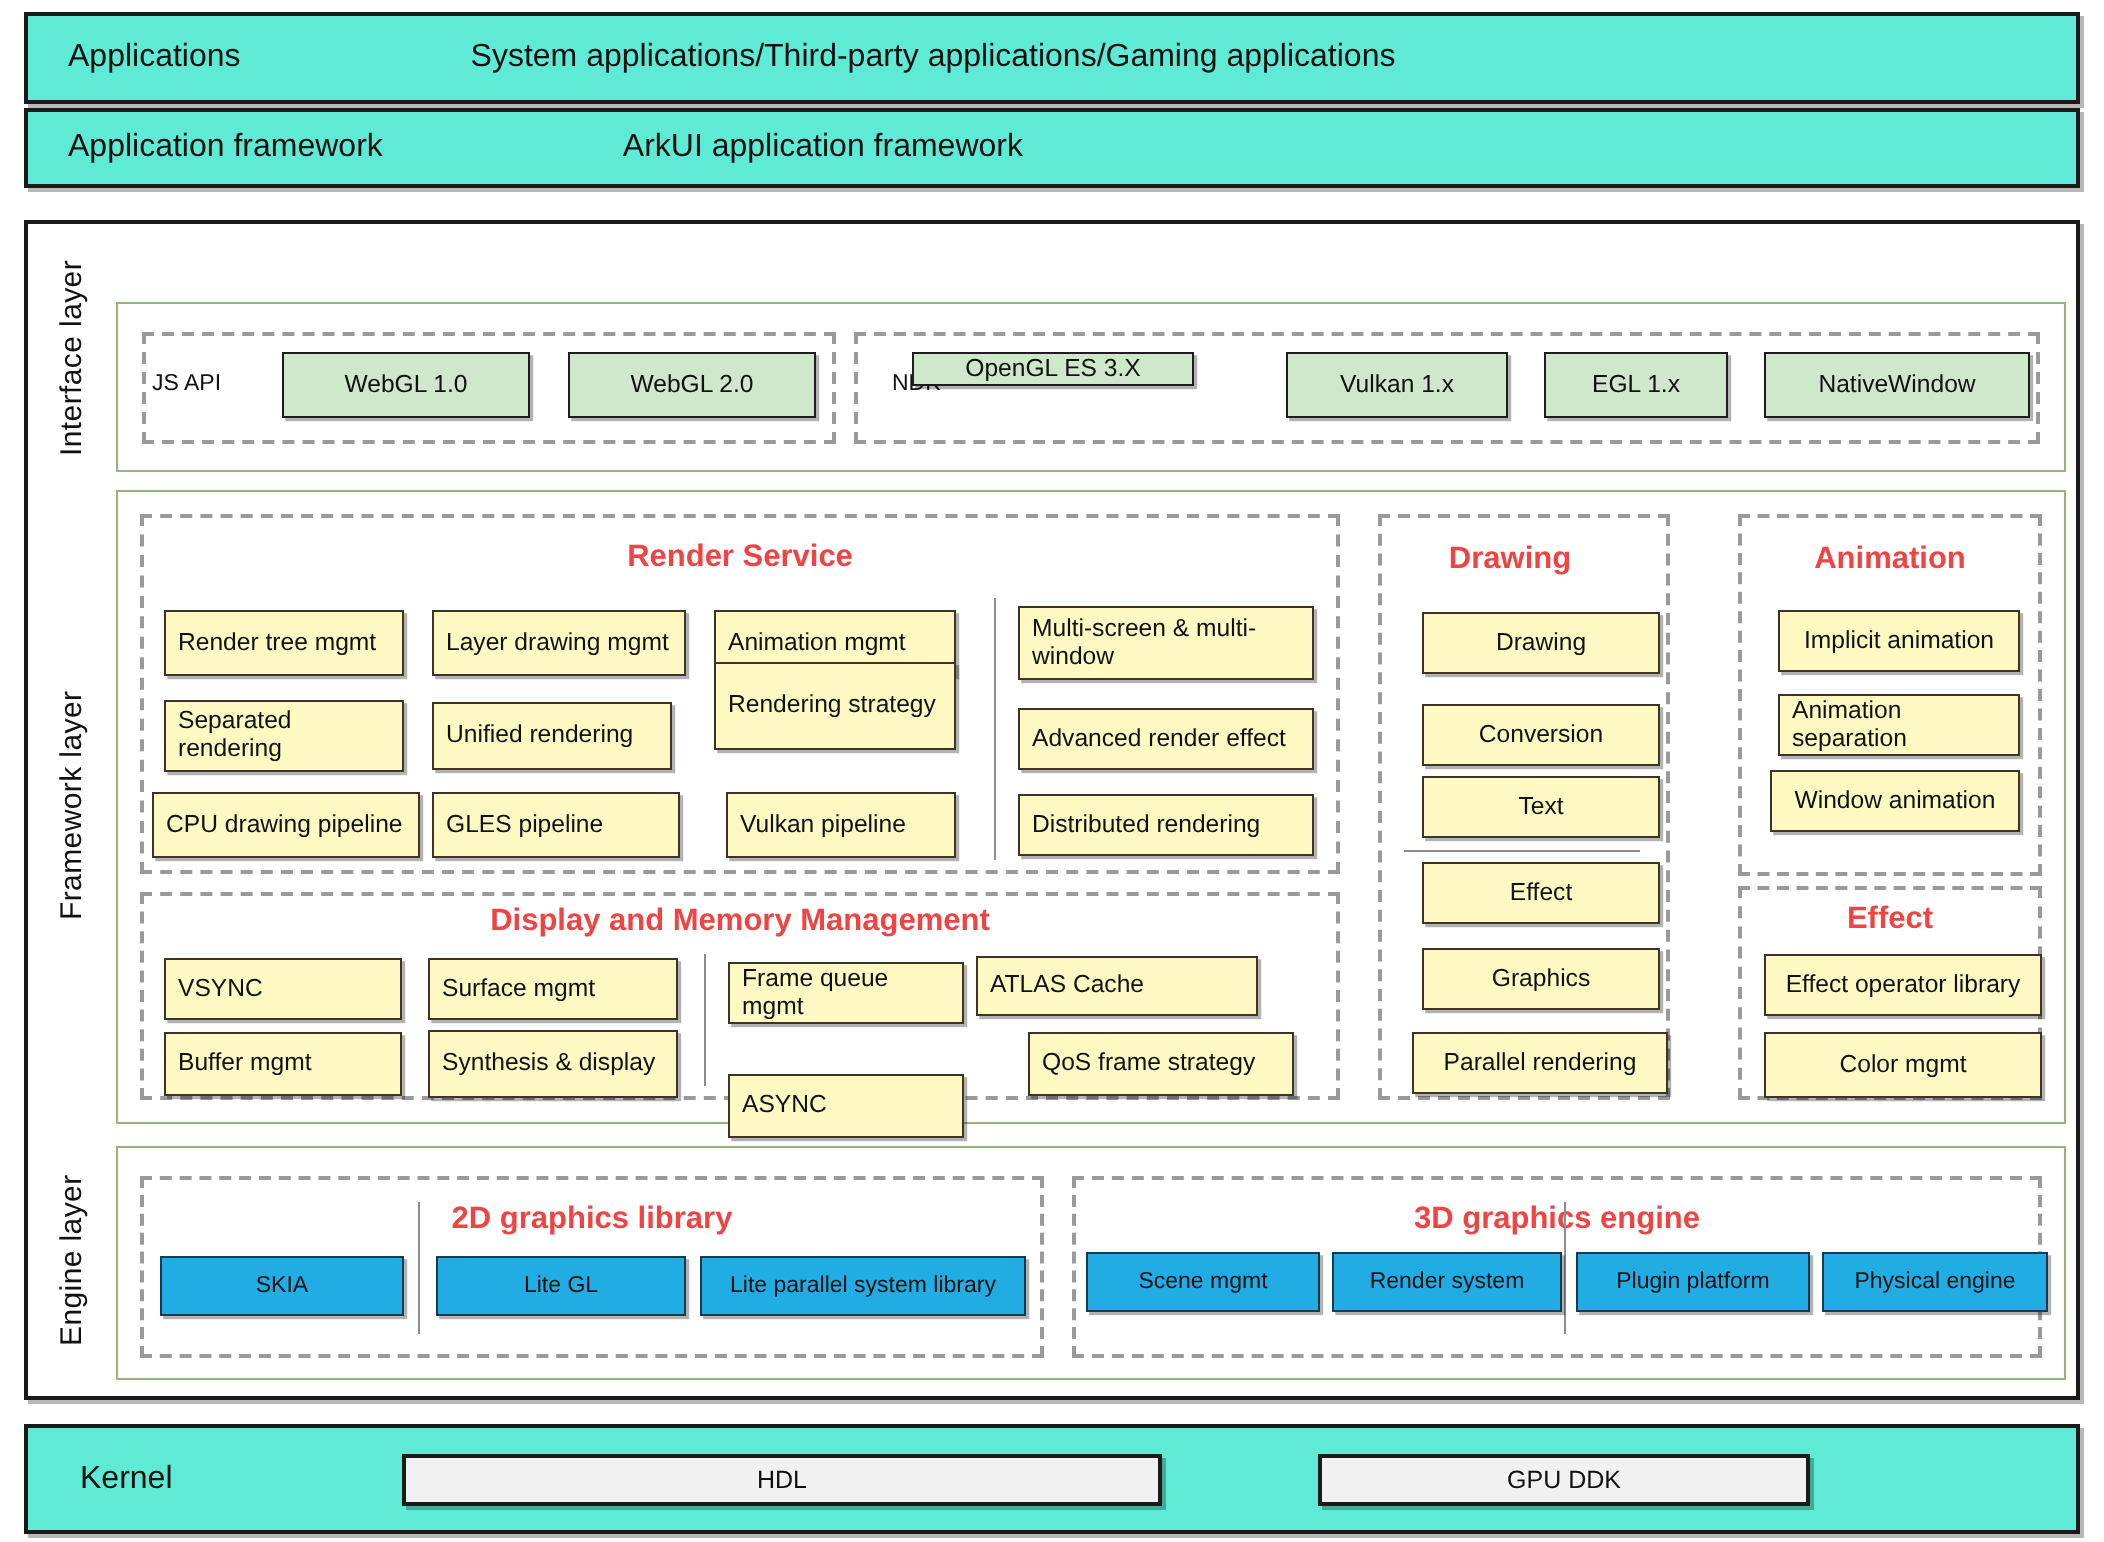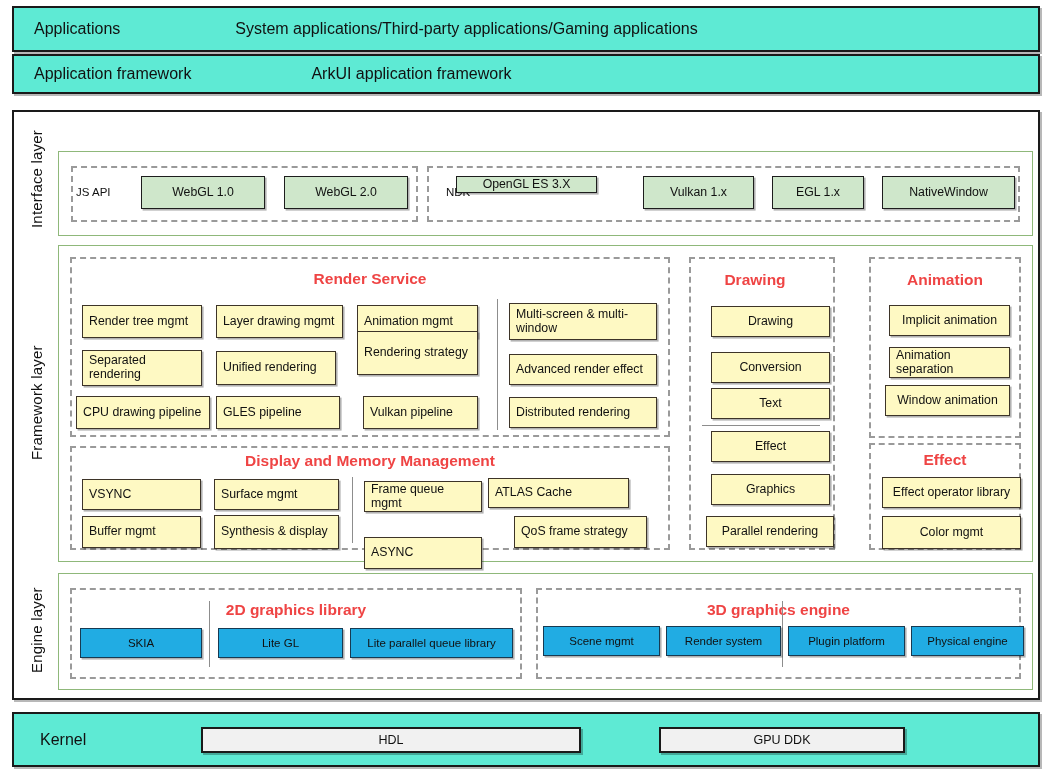--- a/index.html
+++ b/index.html
@@ -195,21 +195,21 @@
   <div class="cell cream center" style="left:882px; top:477px; width:139px; height:31px;">Effect operator library</div>
   <div class="cell cream center" style="left:882px; top:516px; width:139px; height:33px;">Color mgmt</div>
 
   <div class="greenbox" style="left:58px; top:573px; width:975px; height:117px;"></div>
 
   <div class="dashbox" style="left:70px; top:588px; width:452px; height:91px;"></div>
   <div class="grouptitle" style="left:70px; top:601px; width:452px;">2D graphics library</div>
   <div class="vdiv" style="left:209px; top:601px; height:66px;"></div>
   <div class="cell blue" style="left:80px; top:628px; width:122px; height:30px;">SKIA</div>
   <div class="cell blue" style="left:218px; top:628px; width:125px; height:30px;">Lite GL</div>
-  <div class="cell blue" style="left:350px; top:628px; width:163px; height:30px;">Lite parallel queue library</div>
+  <div class="cell blue" style="left:350px; top:628px; width:163px; height:30px;">Lite parallel system library</div>
 
   <div class="dashbox" style="left:536px; top:588px; width:485px; height:91px;"></div>
   <div class="grouptitle" style="left:536px; top:601px; width:485px;">3D graphics engine</div>
   <div class="vdiv" style="left:782px; top:601px; height:66px;"></div>
   <div class="cell blue" style="left:543px; top:626px; width:117px; height:30px;">Scene mgmt</div>
   <div class="cell blue" style="left:666px; top:626px; width:115px; height:30px;">Render system</div>
   <div class="cell blue" style="left:788px; top:626px; width:117px; height:30px;">Plugin platform</div>
   <div class="cell blue" style="left:911px; top:626px; width:113px; height:30px;">Physical engine</div>
 
   <div class="bar" style="left:12px; top:712px; width:1028px; height:55px;">

